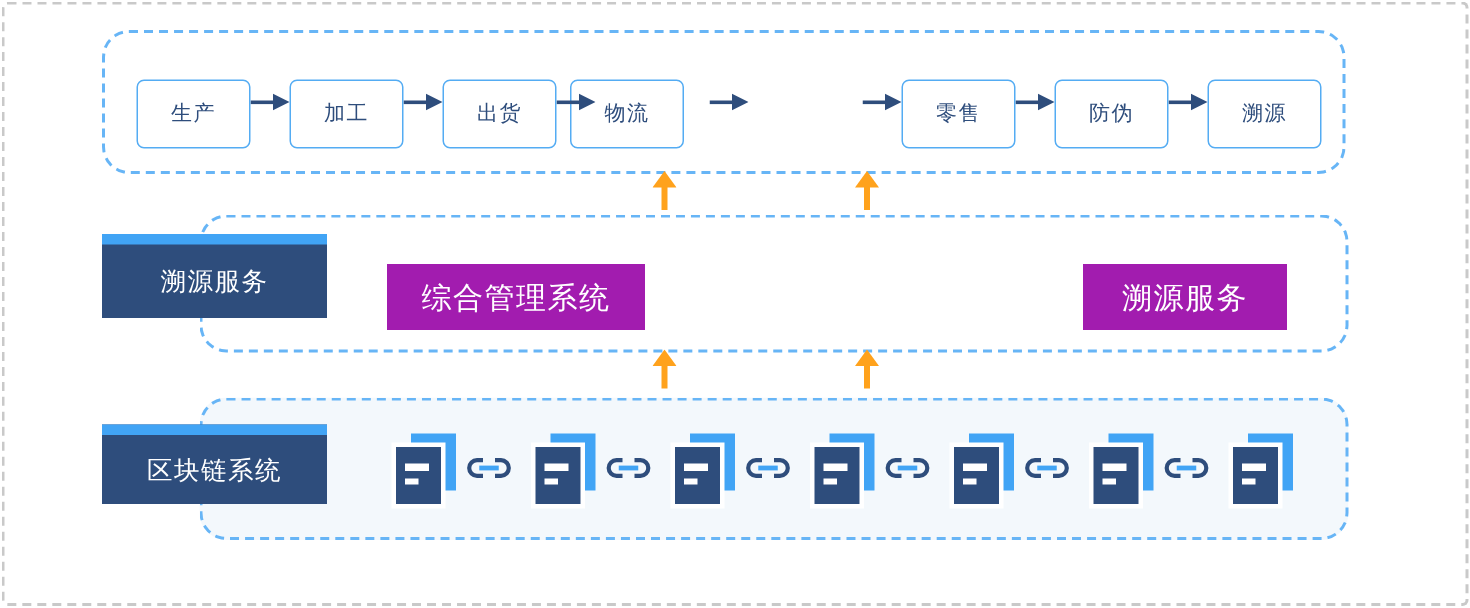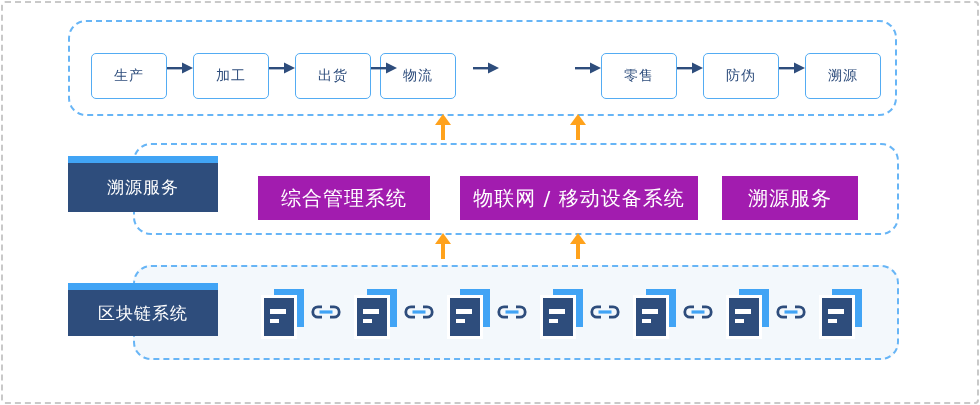--- a/index.html
+++ b/index.html
@@ -110,21 +110,20 @@
     </svg>
 
   <div class="container c-mid"></div>
 
   <div class="label-box lb-mid">
     <div class="label-strip"></div>
     <div class="label-text">溯源服务</div>
   </div>
 
   <div class="sys-box" style="left:258px;width:172px">综合管理系统</div>
-  <div class="sys-box" style="left:460px;width:238px">物联网 / 移动设备系统</div>
   <div class="sys-box" style="left:722px;width:136px">溯源服务</div>
 
   <svg class="up-arrow" style="left:435px;top:233px" viewBox="0 0 16 27">
       <polygon points="8,0 16,11 0,11" fill="#ffa21c"></polygon>
       <rect x="6" y="10" width="4" height="16" fill="#ffa21c"></rect>
     </svg>
   <svg class="up-arrow" style="left:570px;top:233px" viewBox="0 0 16 27">
       <polygon points="8,0 16,11 0,11" fill="#ffa21c"></polygon>
       <rect x="6" y="10" width="4" height="16" fill="#ffa21c"></rect>
     </svg>

